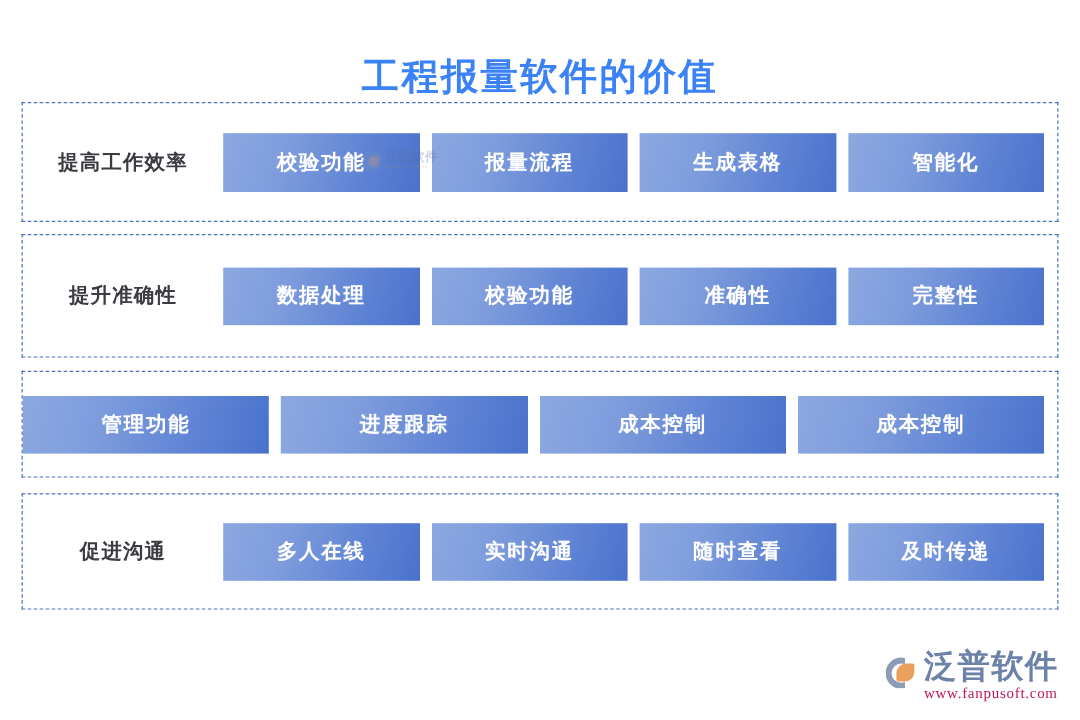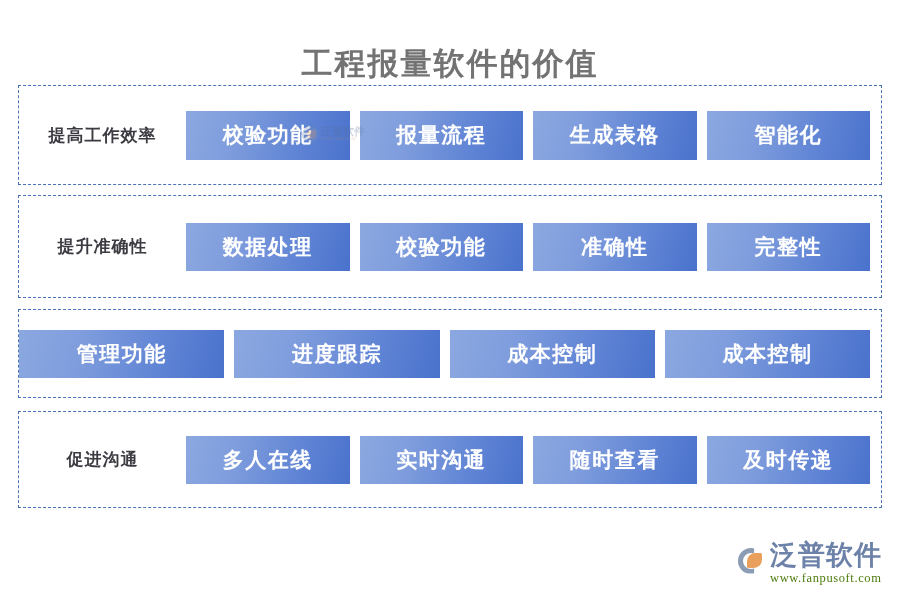--- a/index.html
+++ b/index.html
@@ -7,21 +7,21 @@
     width:900px;height:600px;
     background:#ffffff;
     font-family:"Liberation Serif","DejaVu Serif",serif;
     overflow:hidden;
     position:relative;
   }
 
   
   #page-title{
     text-align:center;
-    color:#737373;
+    color:#3b82f6;
     font-size:31px;
     font-weight:700;
     letter-spacing:2px;
     line-height:1;
     padding-top:27px;
     font-family:"Liberation Serif","DejaVu Serif",serif;
   }
 
   
   #rows-container{
@@ -64,21 +64,21 @@
     padding-right:11px;
   }
 
   .card{
     flex:1 1 0;
     height:49px;
     display:flex;
     align-items:center;
     justify-content:center;
     color:#ffffff;
-    font-size:21px;
+    font-size:17px;
     font-weight:700;
     letter-spacing:1.5px;
     background:linear-gradient(105deg,#8ba8e0 0%,#7f9ddd 30%,#5d82d4 72%,#4a72cc 100%);
     font-family:"Liberation Serif","DejaVu Serif",serif;
     text-shadow:0 0 1px rgba(255,255,255,.25);
   }
   .row-panel.r2 .card{height:48px;}
   .row-panel.r3 .card{height:48px;text-align:center;}
   .row-panel.r4 .card{height:48px;}
 
@@ -139,21 +139,21 @@
     width:15px;height:15px;
     background:#e8a05c;
     border-radius:55% 10% 55% 10%;
   }
   #logo-text{display:flex;flex-direction:column;line-height:1;}
   #logo-name{
     font-size:27px;font-weight:700;color:#6d82a8;letter-spacing:1px;
     font-family:"Liberation Serif","DejaVu Serif",serif;
   }
   #logo-url{
-    font-size:12.5px;color:#4d7c0f;letter-spacing:.6px;margin-top:3px;
+    font-size:12.5px;color:#be185d;letter-spacing:.6px;margin-top:3px;
     font-family:"Liberation Serif","DejaVu Serif",serif;
   }
 </style>
 </head>
 <body>
 
 <h1 id="page-title">工程报量软件的价值</h1>
 
 <div id="rows-container">
 

